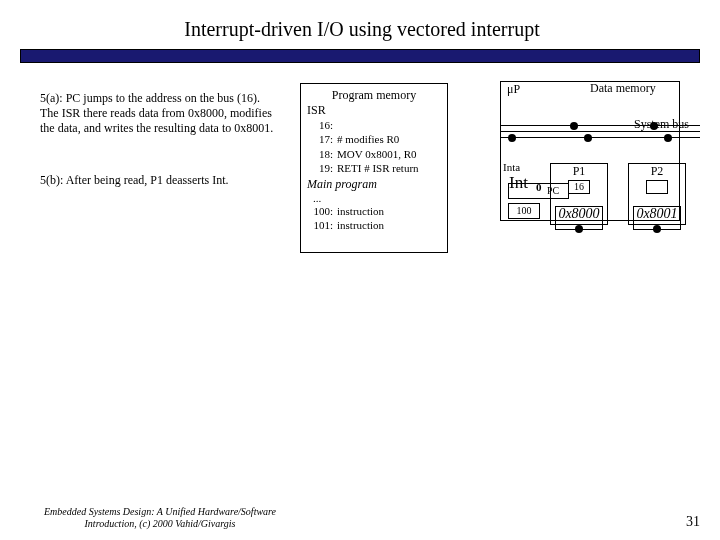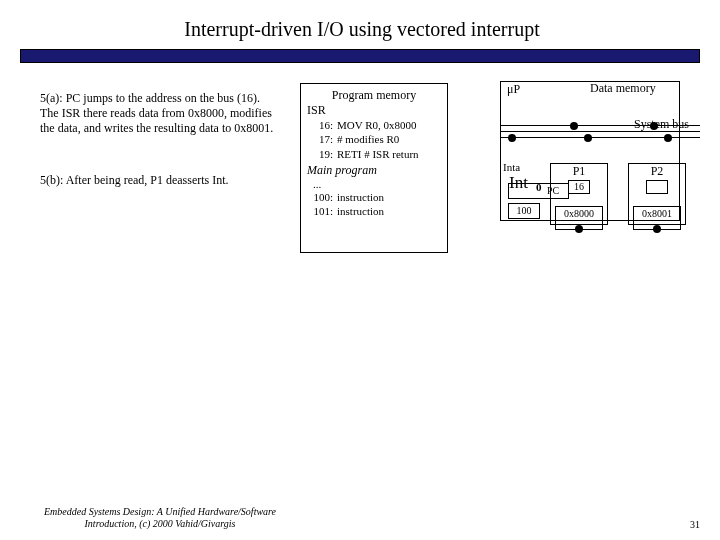--- a/index.html
+++ b/index.html
@@ -167,24 +167,25 @@
     border: 1px solid #000;
     font-size: 10px;
     text-align: center;
     line-height: 12px;
   }
   .periph .valcell {
     margin: 2px auto 0 auto;
     width: 46px;
     height: 22px;
     border: 1px solid #000;
-    font-size: 10px;
+    font-size: 14px;
     text-align: center;
     line-height: 14px;
     position: relative;
+    font-style: italic;
   }
   .dot {
     width: 8px; height: 8px; border-radius: 50%; background: #000;
     position: absolute;
   }
   .buslines {
     position: absolute;
     left: 500px;
     top: 62px;
     width: 200px;
@@ -202,45 +203,48 @@
     left: 20px;
     right: 20px;
     font-size: 10px;
     font-style: italic;
     display: flex;
     justify-content: space-between;
     align-items: flex-end;
     gap: 41px;
   }
   .footer .booktxt { width: 280px; text-align: center; line-height: 1.2; }
-  .footer .pageno { font-style: normal; font-size: 10px; }
+  .footer .pageno { font-style: normal; font-size: 14px; }
 </style>
 </head>
 <body>
 
 <div class="title">Interrupt-driven I/O using vectored interrupt</div>
 <div class="rule"></div>
 
 <div class="content">
 
   <div class="desc-a">5(a): PC jumps to the address on the bus (16). The ISR there reads data from 0x8000, modifies the data, and writes the resulting data to 0x8001.</div>
   <div class="desc-b">
     <span>5(b): After being read, P1 deasserts Int.</span>
   </div>
 
   <div class="progmem">
     <div class="h">Program memory</div>
     <div class="isr-lbl">ISR</div>
     <div class="instr-row">
         <div class="ln">16:</div>
-        <div class="tx">MOV R0, 0x8000</div>
       </div>
     <div class="instr-row">
         <div class="ln">17:</div>
         <div class="tx"># modifies R0</div>
+      </div>
+    <div class="instr-row">
+        <div class="ln">18:</div>
+        <div class="tx">MOV 0x8001, R0</div>
       </div>
     <div class="instr-row">
         <div class="ln">19:</div>
         <div class="tx">RETI  # ISR return</div>
       </div>
     <div class="main-lbl">Main program</div>
     <div class="ell">...</div>
     <div class="instr-row">
         <div class="ln">100:</div>
         <div class="tx">instruction</div>

